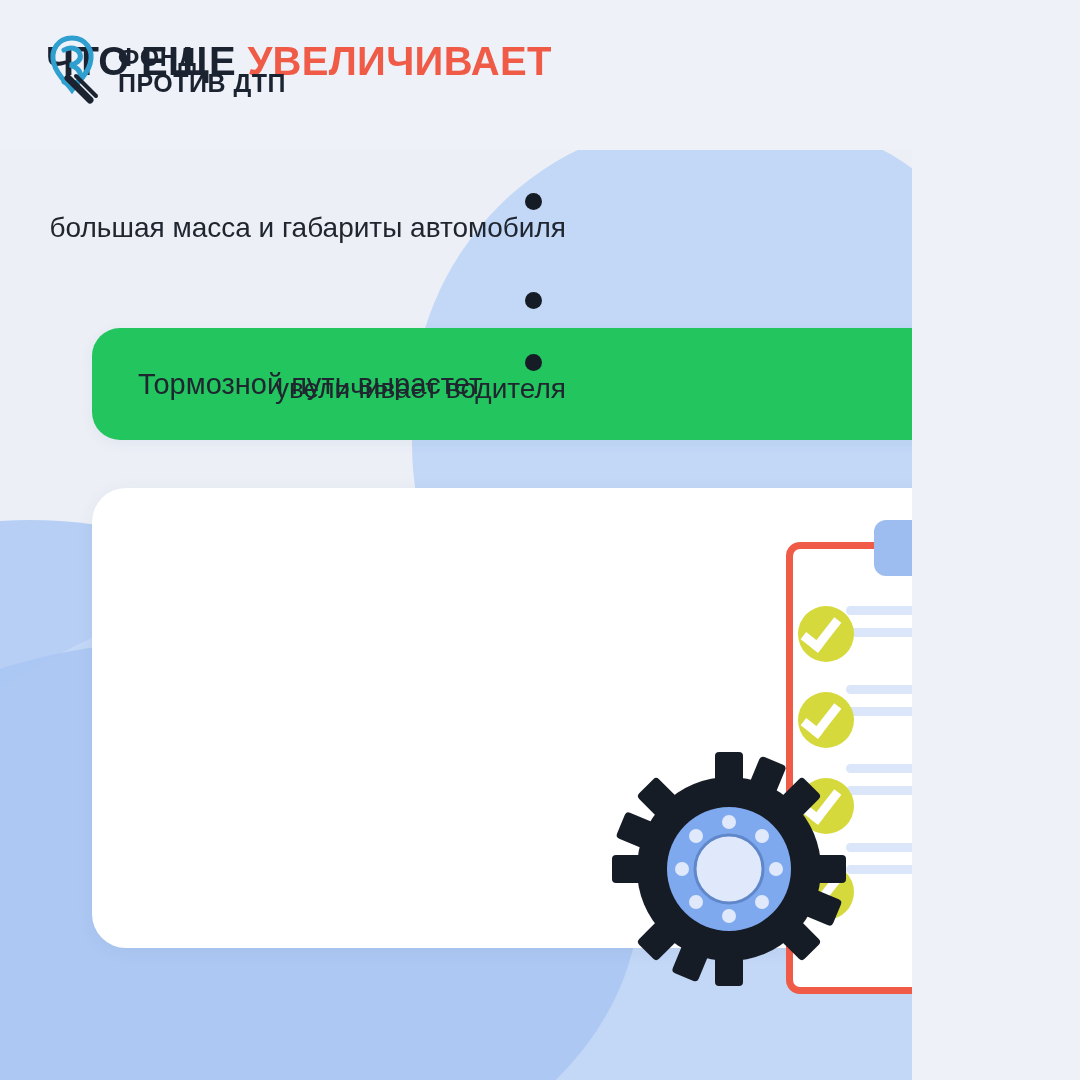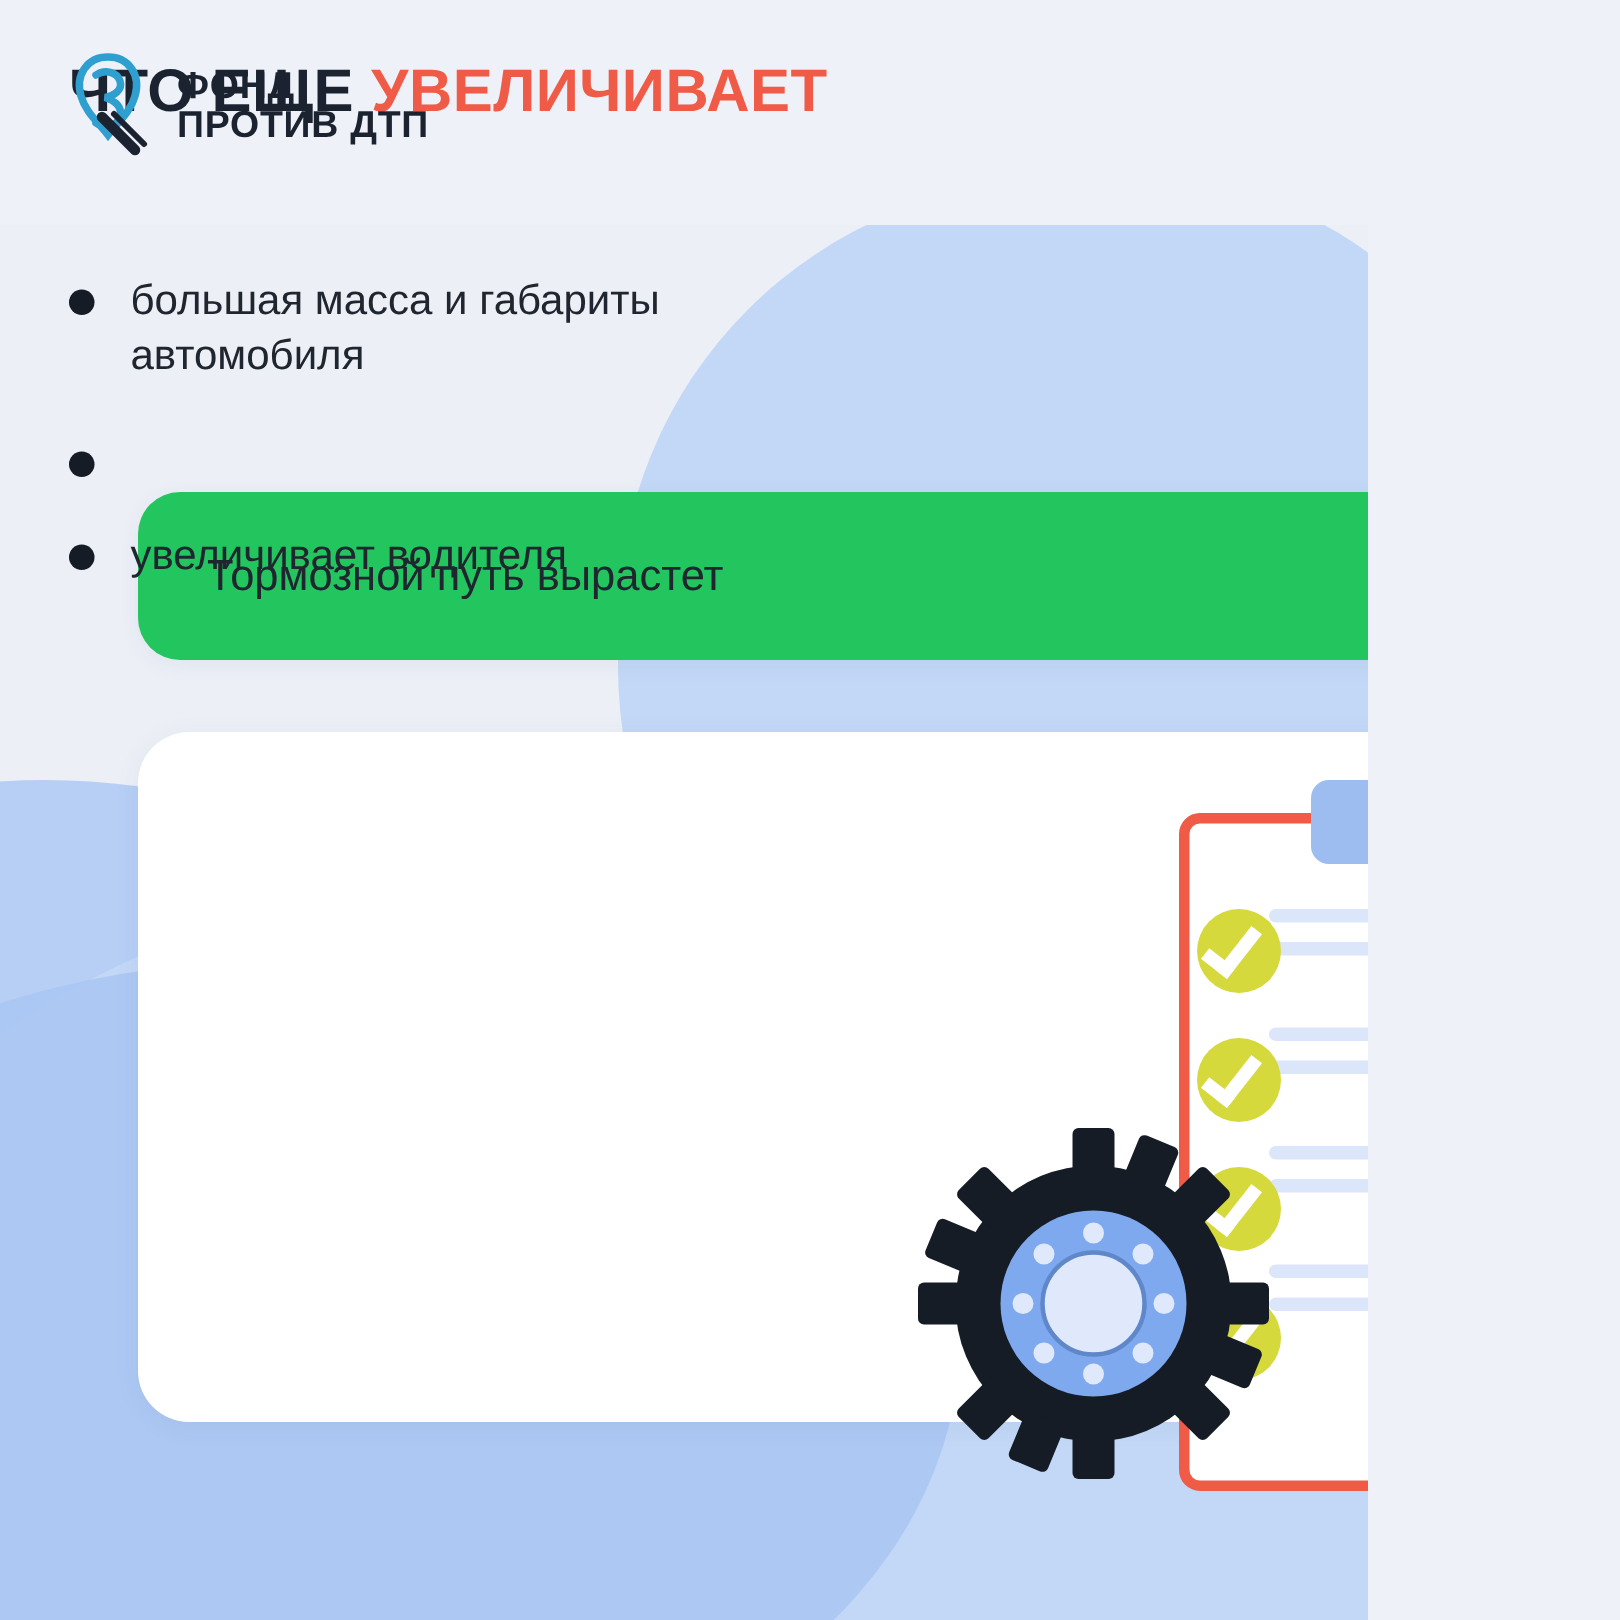--- a/index.html
+++ b/index.html
@@ -166,22 +166,23 @@
 
   .bullets {
     position: absolute;
     left: 46px;
     top: 182px;
     width: 520px;
     z-index: 11;
   }
   .bullet {
     display: flex;
-    align-items: flex-start;
+    align-items: flex-end;
     margin-bottom: 34px;
+    flex-direction: column;
   }
   .bullet .dot {
     width: 17px;
     height: 17px;
     border-radius: 50%;
     background: #161c26;
     margin-top: 11px;
     margin-right: 24px;
     flex: none;
   }

